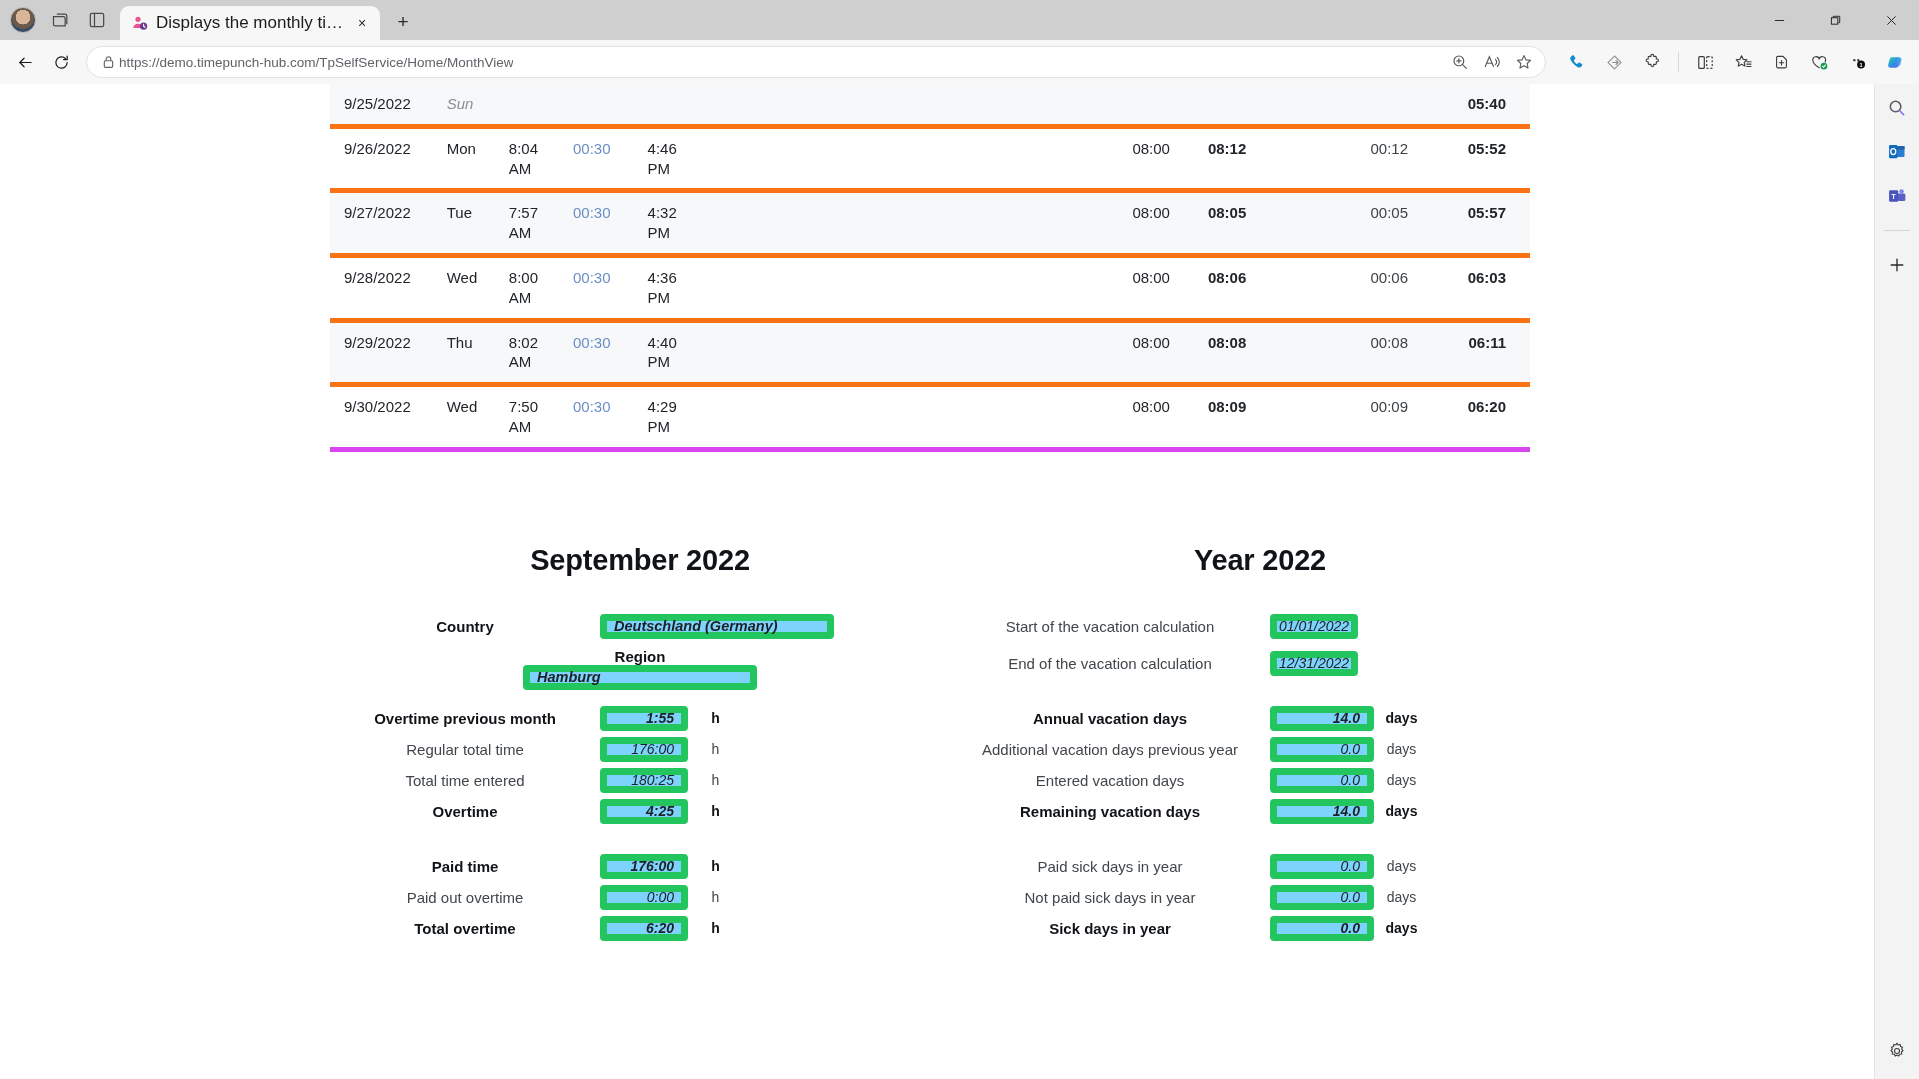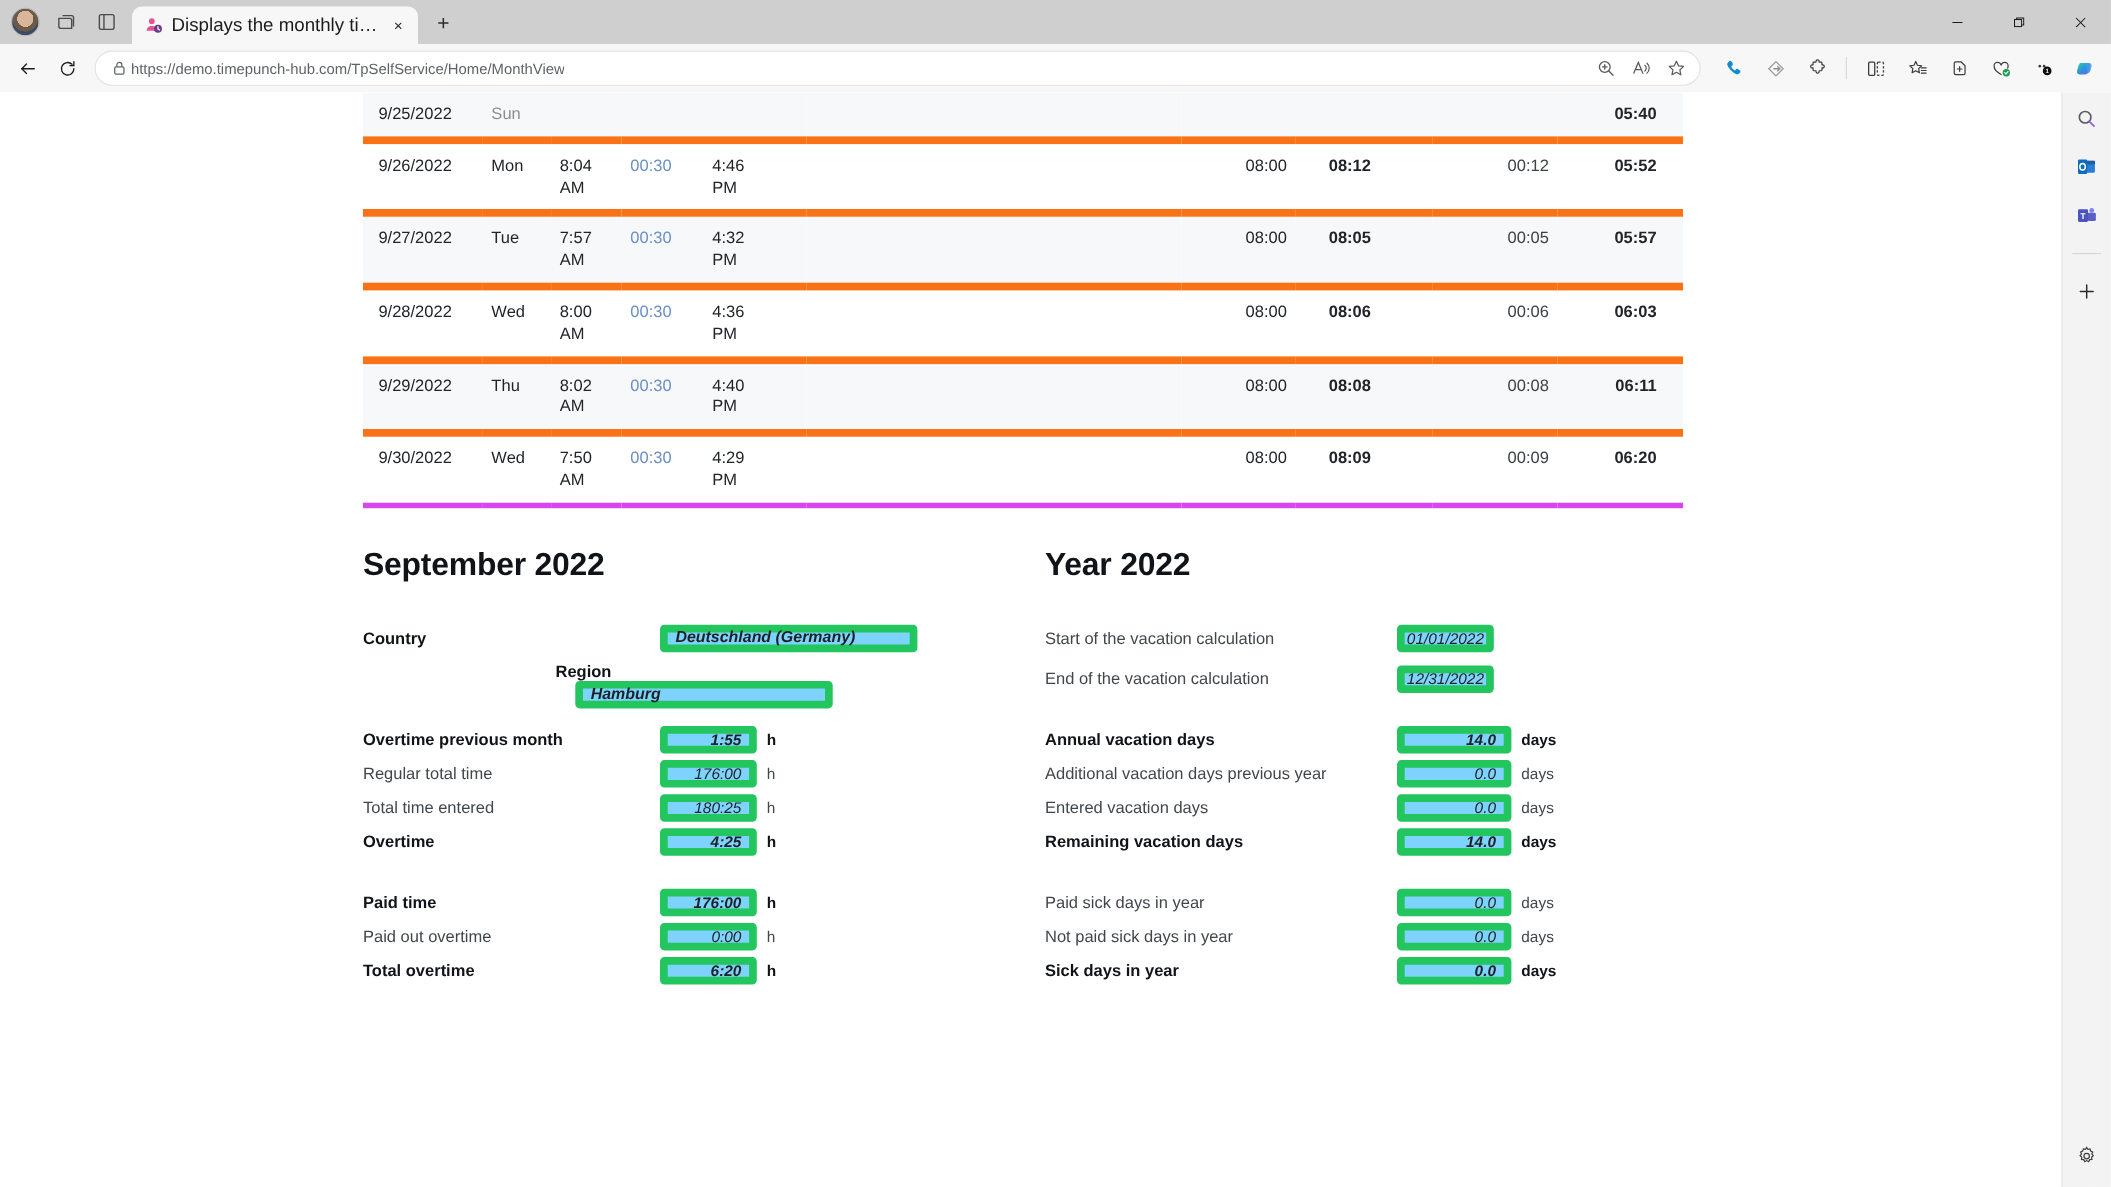--- a/index.html
+++ b/index.html
@@ -72,38 +72,38 @@
     position:absolute; left:0; top:84px; width: 1874px; height: 995px;
     background:#fff; overflow:hidden;
   }
   .page { position:absolute; left:0; top:0; width: 1859px; }
 
   .content { width: 1240px; margin-left: 330px; }
 
   
   table.tp { width: 1200px; border-collapse: collapse; font-size: 15px; color:#212529; }
   table.tp td { padding: 10px 8px; vertical-align: top; line-height: 1.32; }
-  table.tp tr { border-bottom: 7px solid #f97316; }
+  table.tp tr { border-bottom: 5px solid #f97316; }
   table.tp tr.alt { background:#f7f8f9; }
   table.tp tr.last { border-bottom: 5px solid #d946ef; }
   .c-date { width: 105px; padding-left: 14px !important; }
   .c-day  { width: 60px; }
   .c-in   { width: 62px; text-align:left; }
   .c-brk  { width: 72px; color:#6a8fc4; }
   .c-out  { width: 90px; }
   .c-gap  { width: 330px; }
   .c-tgt  { width: 100px; text-align:right; }
   .c-act  { width: 120px; text-align:left; padding-left:30px !important; font-weight:700; }
   .c-dif  { width: 110px; text-align:right; color:#3d4246; }
   .c-sum  { width: 110px; text-align:right; font-weight:700; padding-right:24px !important;}
-  .muted { color:#8a8f94; }
+  .muted { color:#8a8f94;font-style:italic; }
   .two-line span { display:block; }
 
   
-  .sum-wrap { display:flex; margin-top: 36px; }
+  .sum-wrap { display:flex; margin-top: 92px; text-align: center; }
   .col { width: 620px; }
   .col h2 { font-size: 29px; font-weight: 700; color:#101418; letter-spacing:-.2px; margin-bottom: 34px; }
   .frow { display:flex; align-items:center; height: 31px; margin-bottom: 0px; }
   .flabel { font-size: 15px; color:#41464b; flex: none; }
   .flabel.b { font-weight:700; color:#101418; }
   .fbox {
     background:#7dd3fc; border:7px solid #22c55e; border-radius: 4px;
     height: 25px; display:flex; align-items:center; justify-content:flex-end;
     padding: 0 7px; font-size: 14px; color:#1d2125;font-style:italic;
   }

